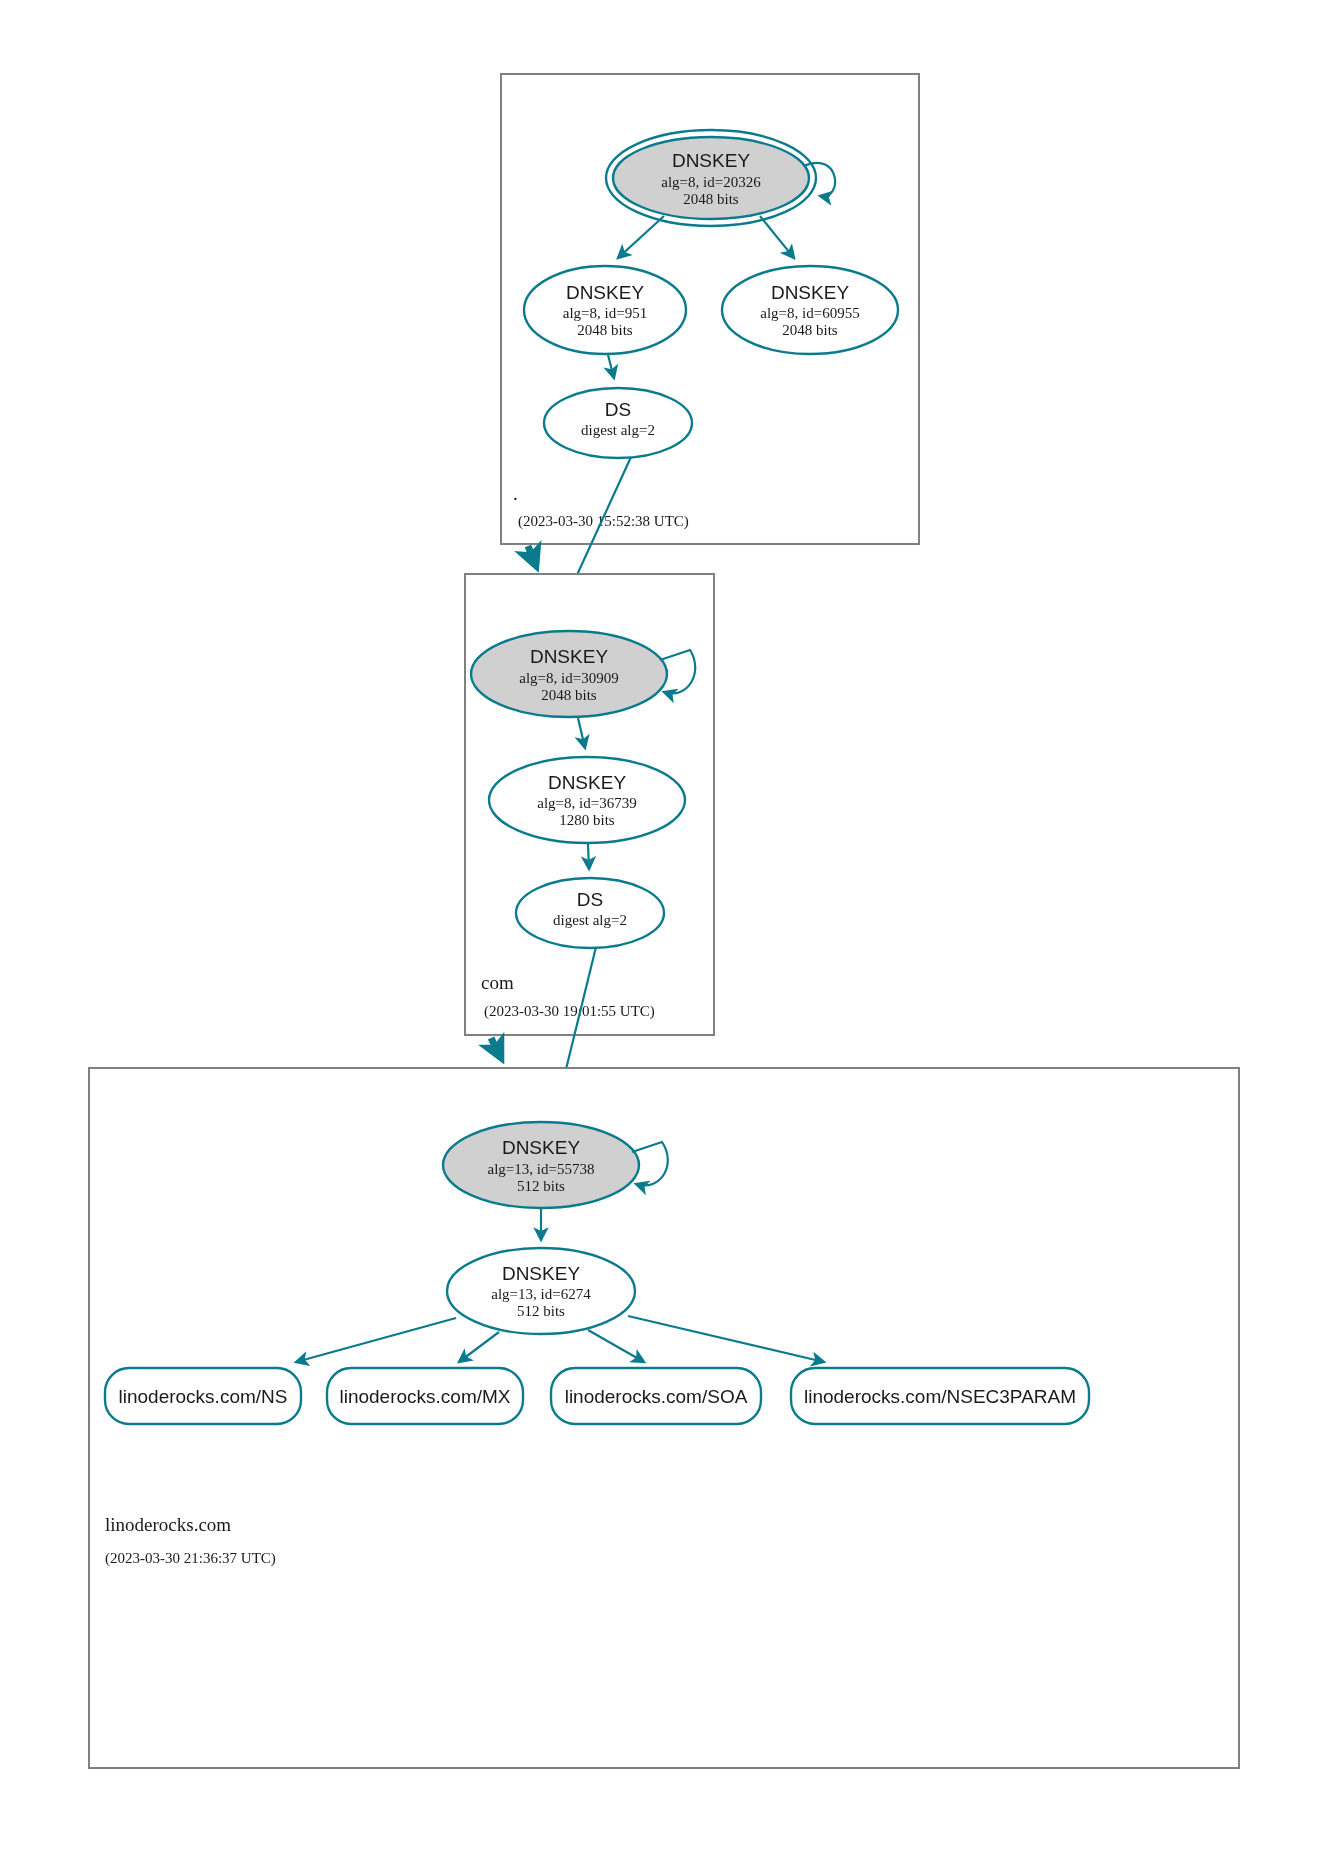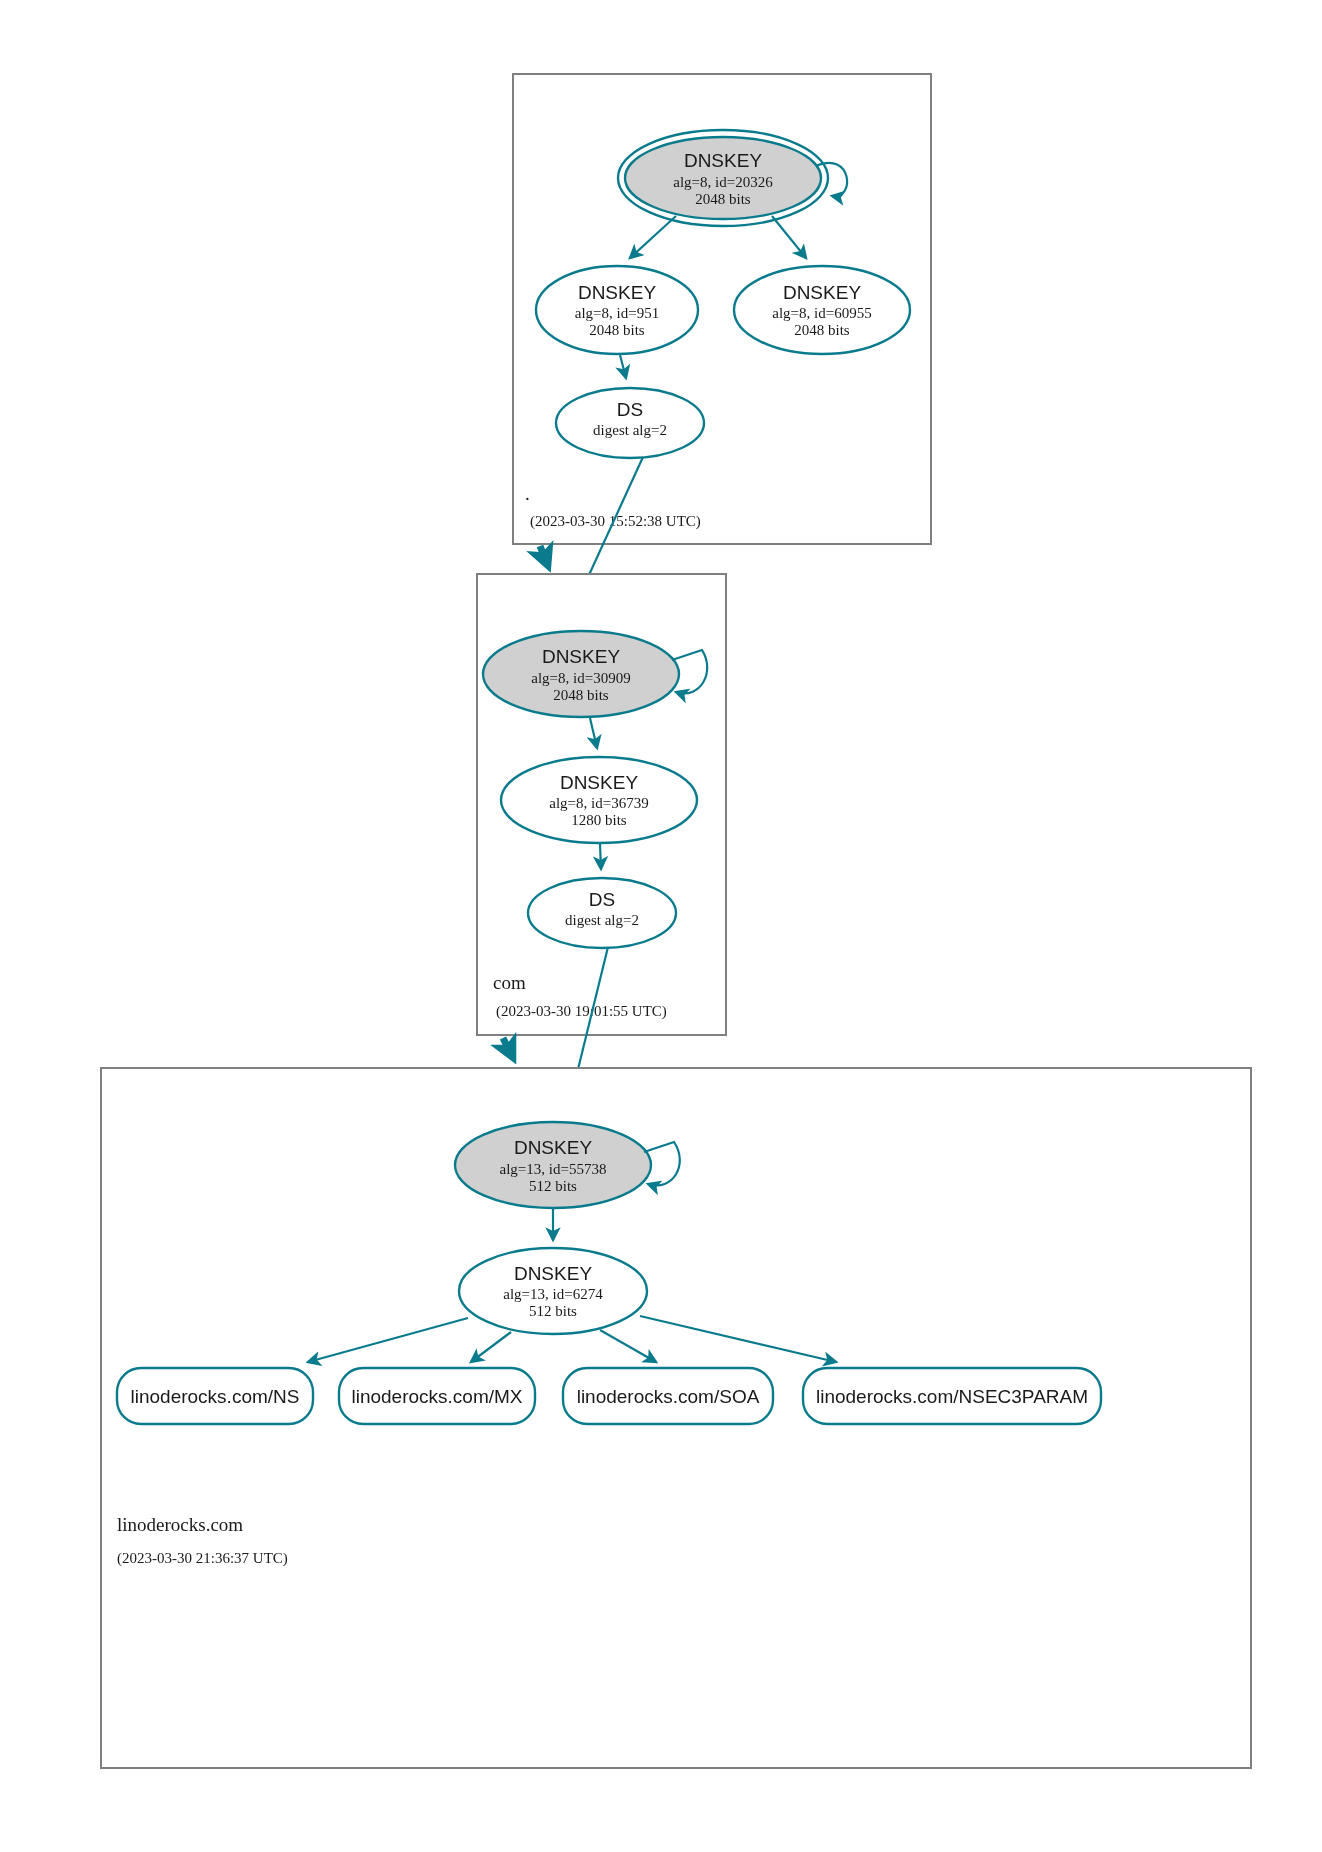--- a/index.html
+++ b/index.html
@@ -10,21 +10,21 @@
   }
   body {
     font-family: "Liberation Sans", sans-serif;
     width: 1322px;
     height: 1852px;
     position: relative;
     overflow: hidden;
   }
   #stage {
     position: absolute;
-    left: 16px; top: 0;
+    left: 4px; top: 0;
     width: 1246px;
     height: 1852px;
   }
   svg#graph {
     position: absolute;
     left: 0; top: 0;
     width: 1322px;
     height: 1852px;
     display: block;
   }

